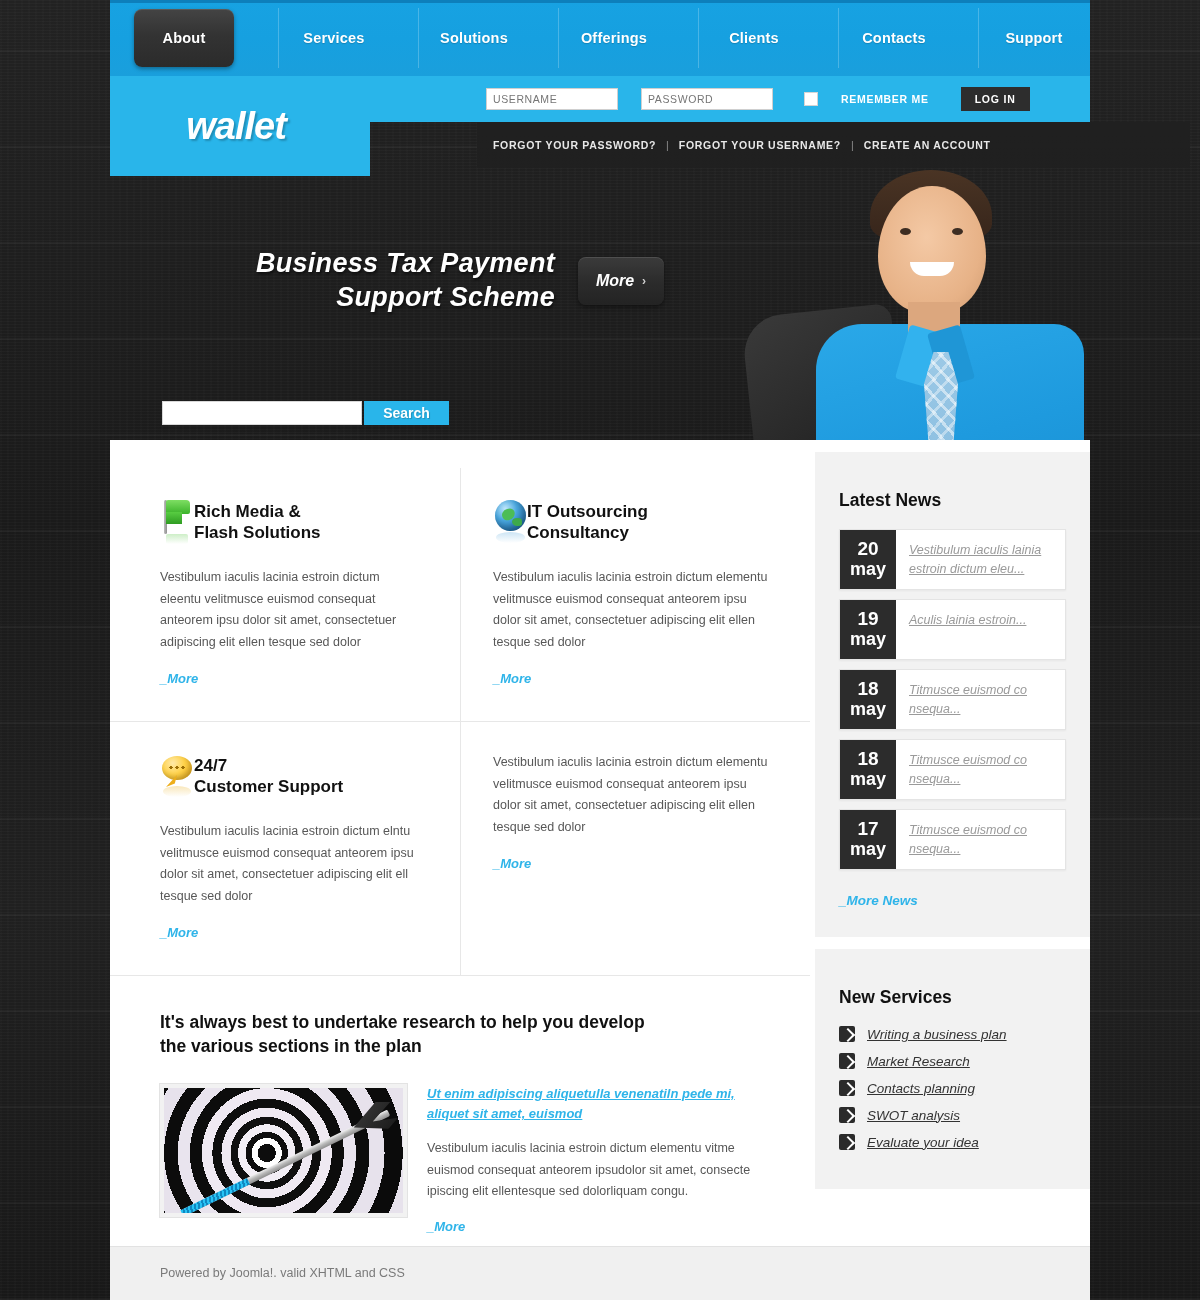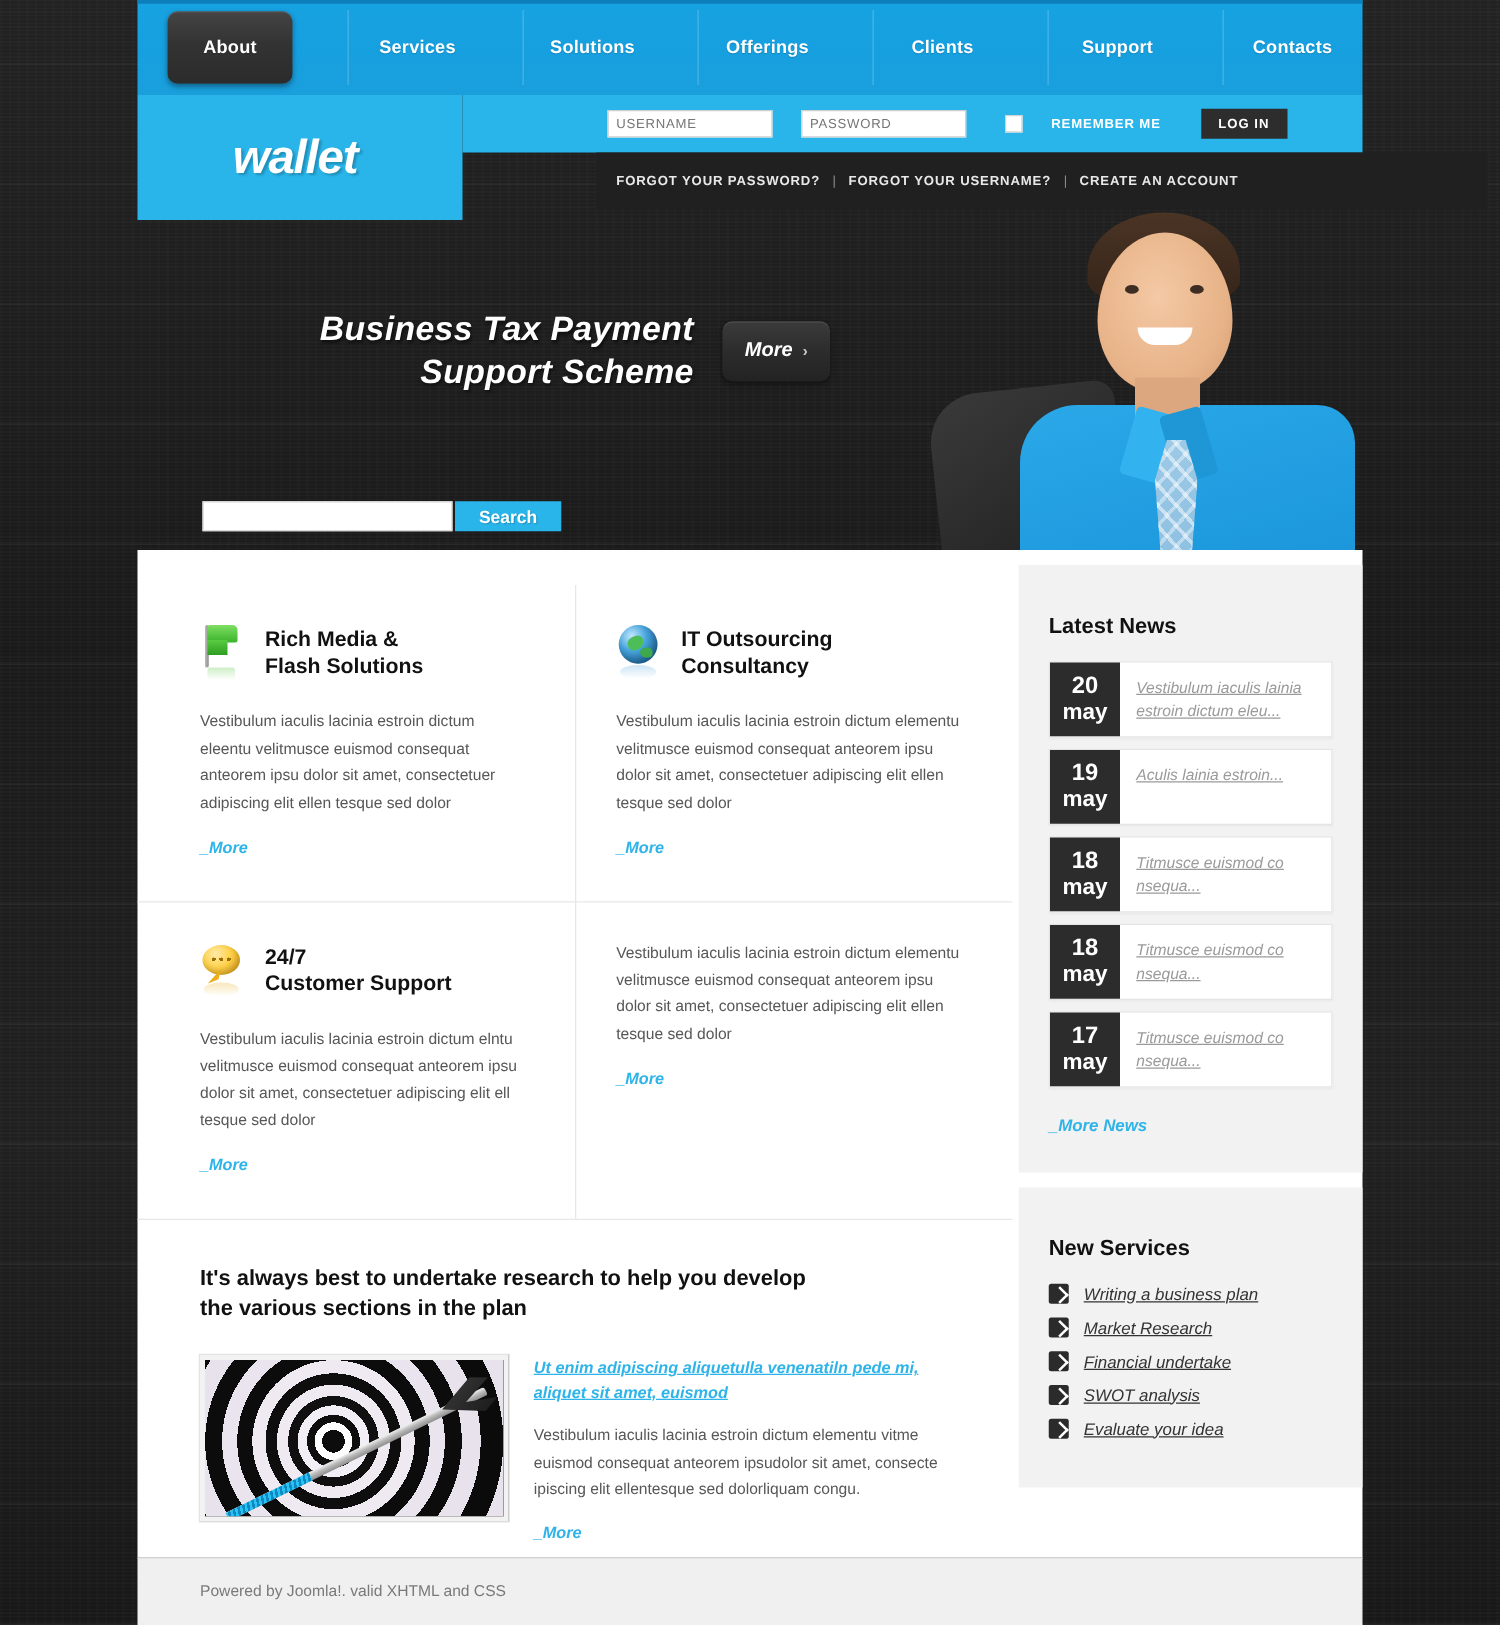--- a/index.html
+++ b/index.html
@@ -329,21 +329,21 @@
     display: grid;
     grid-template-columns: 1fr 1fr;
     border-bottom: 1px solid #e7e7e7;
   }
   .svc {
     padding: 30px 40px 34px 50px;
     position: relative;
   }
   .svc.col2 { border-left: 1px solid #e7e7e7; padding-left: 32px; }
   .svc.row2 { border-top: 1px solid #e7e7e7; }
-  .svc-head { display: flex; align-items: flex-start; gap: 18px; margin-bottom: 24px; }
+  .svc-head { display: flex; align-items: flex-start; margin-bottom: 24px; }
   .svc-icon { width: 34px; height: 44px; flex: 0 0 34px; position: relative; }
   .svc-title {
     font-size: 17px;
     font-weight: bold;
     color: #111;
     line-height: 21px;
     padding-top: 3px;
   }
   .svc-title.grey { color: #9a9a9a; }
   .svc-text {
@@ -585,22 +585,22 @@
 
 <div class="page">
  <div class="wrap">
 
   <nav class="topnav">
     <div class="nav-item active"><span>About</span></div>
     <div class="nav-item"><span>Services</span></div>
     <div class="nav-item"><span>Solutions</span></div>
     <div class="nav-item"><span>Offerings</span></div>
     <div class="nav-item"><span>Clients</span></div>
+    <div class="nav-item"><span>Contacts</span></div>
     <div class="nav-item"><span>Support</span></div>
-    <div class="nav-item"><span>Contacts</span></div>
   </nav>
 
   <header class="header">
     <div class="logo-box">
       <div class="logo-text">wallet</div>
     </div>
 
     <div class="login-strip">
       <input class="login-input" type="text" placeholder="USERNAME" style="">
       <input class="login-input" type="text" placeholder="PASSWORD" style="">
@@ -801,21 +801,21 @@
           <li>
             <span class="arrow-ic"></span>
             <a>Writing a business plan</a>
           </li>
           <li>
             <span class="arrow-ic"></span>
             <a>Market Research</a>
           </li>
           <li>
             <span class="arrow-ic"></span>
-            <a>Financial undertake</a>
+            <a>Contacts planning</a>
           </li>
           <li>
             <span class="arrow-ic"></span>
             <a>SWOT analysis</a>
           </li>
           <li>
             <span class="arrow-ic"></span>
             <a>Evaluate your idea</a>
           </li>
         </ul>

